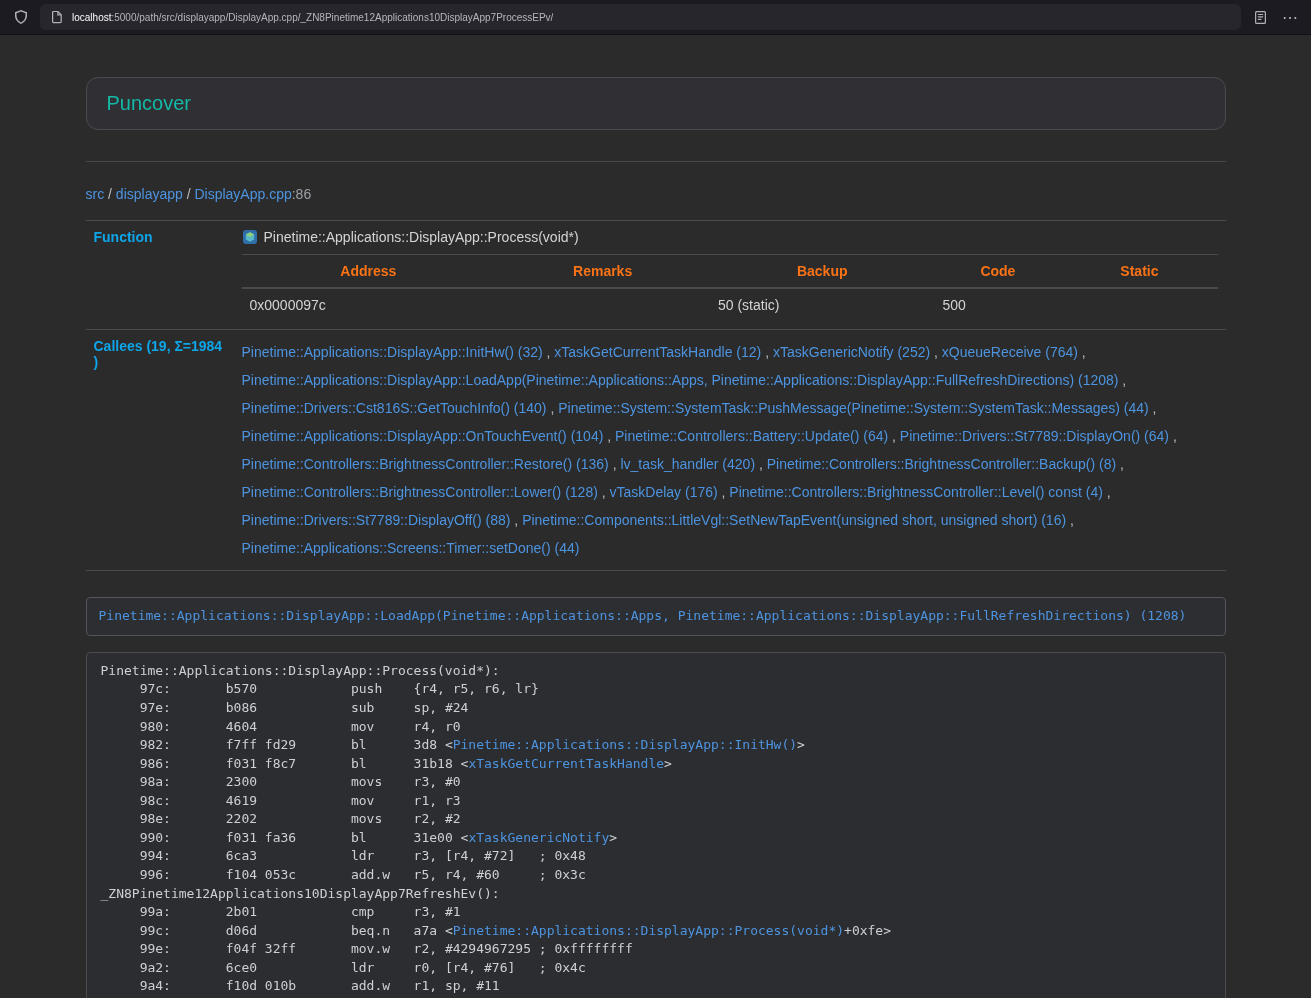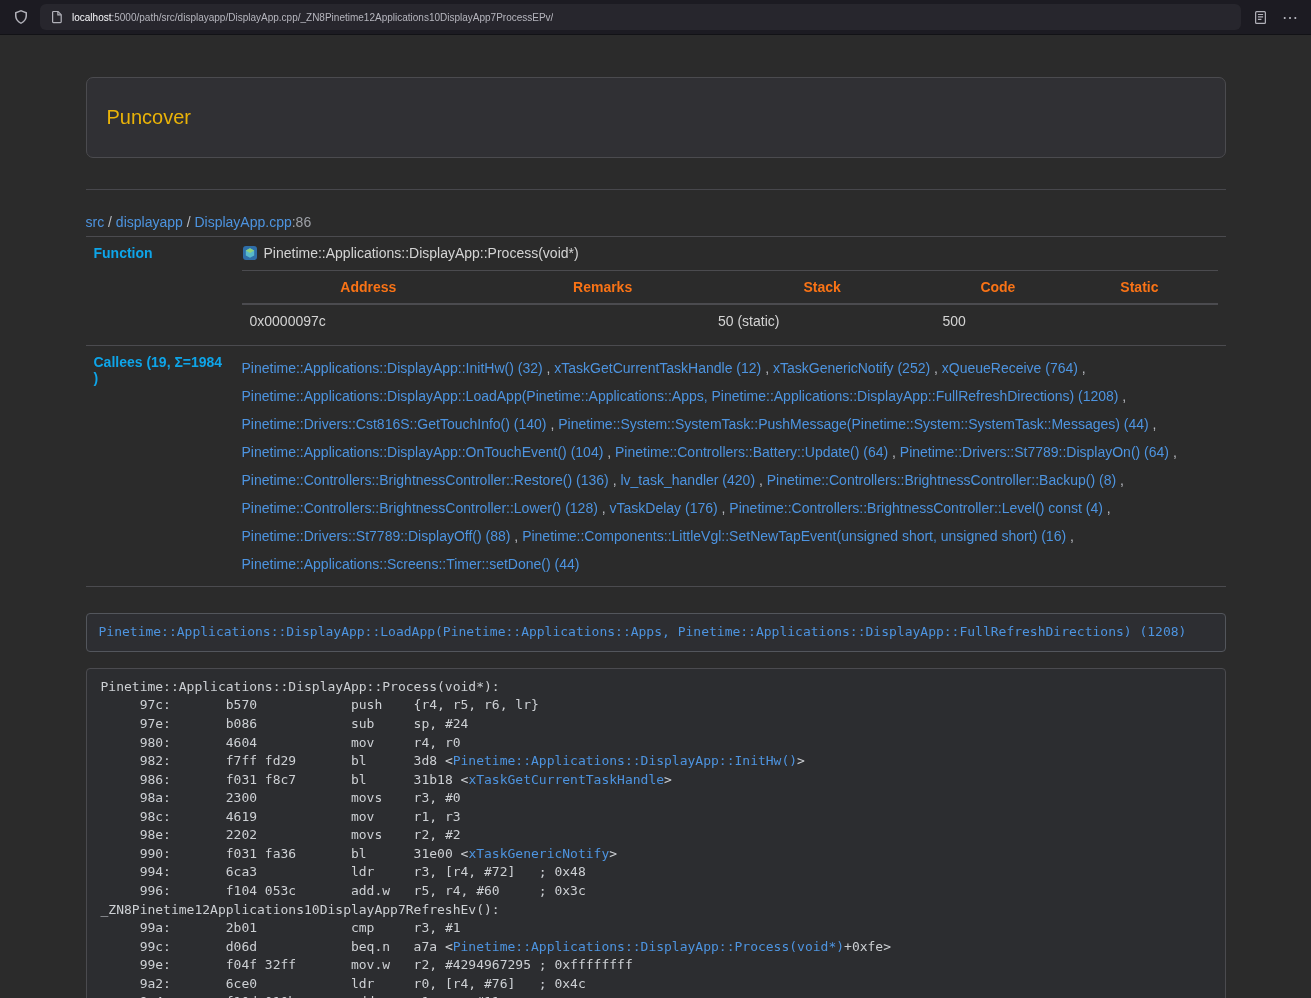--- a/index.html
+++ b/index.html
@@ -19,24 +19,24 @@
     justify-content:center;color:#b1b1b9;font-size:16px;flex:0 0 auto;cursor:pointer;user-select:none}
   .urlbar{flex:1 1 auto;height:26px;background:rgba(255,255,255,0.05);border-radius:6px;
     display:flex;align-items:center;gap:8px;padding:0 10px;overflow:hidden;white-space:nowrap}
   .url{font-size:10px;overflow:hidden;text-overflow:ellipsis}
   .url .host{color:#fbfbfe}
   .url .path{color:#b6b6be}
   .chrome-actions{display:flex;align-items:center;gap:4px;flex:0 0 auto}
   
   .page{padding-top:42px}
   .container{width:1140px;margin:0 auto}
-  .panel{background:var(--panel);border:1px solid var(--border);border-radius:7px;
-    padding:28px 20px;font-size:20px;color:#eab308}
+  .panel{background:var(--panel);border:1px solid var(--border);border-radius:12px;
+    padding:14px 20px;font-size:20px;color:#14b8a6}
   hr{border:0;border-top:1px solid #47474c;margin:31px 0 0}
-  .breadcrumb{margin:22px 0 4px;line-height:20px}
+  .breadcrumb{margin:22px 0 16px;line-height:20px}
   .lnk{color:var(--link);text-decoration:none;cursor:pointer}
   .muted{color:var(--muted)}
   .sep{color:#b9bcc2}
   
   .symtab{width:100%;border-collapse:collapse;border-bottom:1px solid var(--border)}
   .symtab > tbody > tr > th, .symtab > tbody > tr > td{
     border-top:1px solid var(--border);padding:8px;vertical-align:top;text-align:left}
   .rowlabel{width:148px;font-weight:bold;color:#0ea5e9}
   .fn-line{display:flex;align-items:center;gap:6px;padding-bottom:9px}
   .m-ico{display:inline-flex;flex:0 0 auto}
@@ -115,21 +115,21 @@
                 <col style="width:26%">
                   <col style="width:22%">
                   <col style="width:23%">
                   <col style="width:13%">
                   <col style="width:16%">
               </colgroup>
               <thead>
                 <tr>
                     <th>Address</th>
                     <th>Remarks</th>
-                    <th>Stack</th>
+                    <th>Backup</th>
                     <th>Code</th>
                     <th>Static</th>
                   </tr>
               </thead>
               <tbody>
                 <tr>
                     <td>0x0000097c</td>
                     <td></td>
                     <td>50 (static)</td>
                     <td>500</td>

